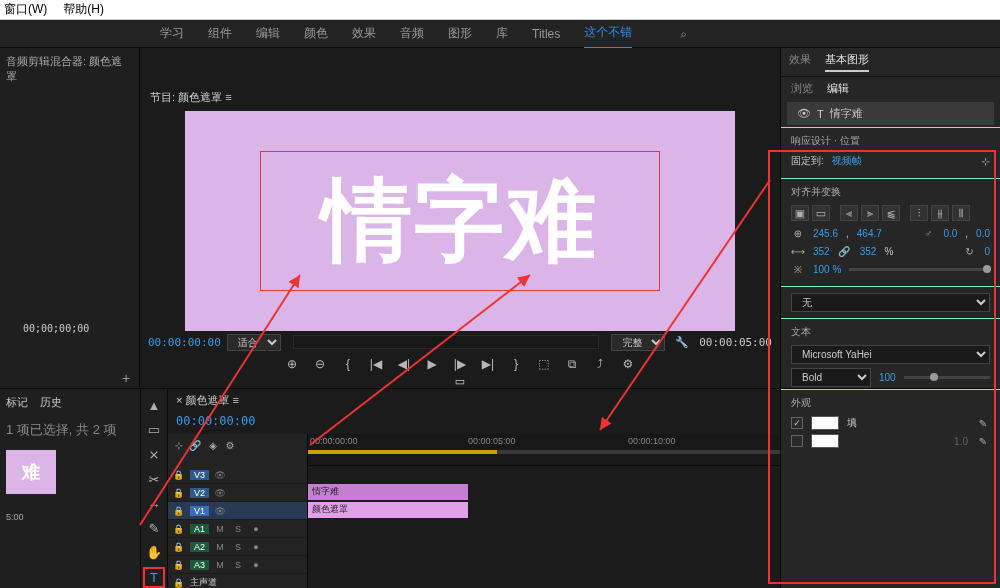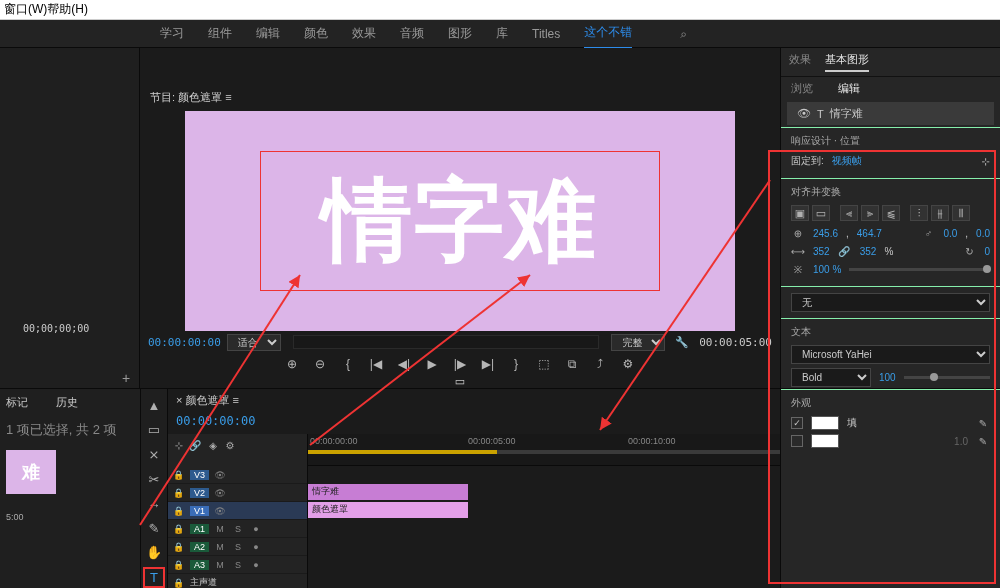--- a/index.html
+++ b/index.html
@@ -1,17 +1,17 @@
 <!DOCTYPE html>
 <html><head>
 <meta charset="utf-8">
 <style>
 * { margin: 0; padding: 0; box-sizing: border-box; font-family: "Microsoft YaHei", sans-serif; }
 body { background: #1b1b1b; color: #c8c8c8; font-size: 11px; width: 1000px; height: 588px; overflow: hidden; position: relative; }
-.menubar { background: #fff; color: #000; height: 20px; display: flex; align-items: center; padding: 0 4px; font-size: 12px; border-bottom: 1px solid #ccc; }
+.menubar { background: #fff; color: #000; height: 20px; display: flex; align-items: center; padding: 0 4px; gap: 16px; font-size: 12px; border-bottom: 1px solid #ccc; }
 .menubar span { cursor: pointer; }
 .workspace-tabs { height: 28px; background: #232323; display: flex; align-items: center; gap: 24px; padding-left: 160px; font-size: 12px; border-bottom: 1px solid #0a0a0a; }
 .workspace-tabs .tab { color: #999; cursor: pointer; }
 .workspace-tabs .tab.active { color: #2d8ceb; border-bottom: 2px solid #2d8ceb; padding-bottom: 6px; margin-top: 6px; }
 .ws-search { color: #888; margin-left: 24px; }
 .main { display: flex; height: 340px; }
 .left-panel { width: 140px; background: #1f1f1f; border-right: 1px solid #0a0a0a; padding: 6px; }
 .panel-title { color: #aaa; font-size: 11px; margin-bottom: 10px; }
 .center-panel { flex: 1; background: #1b1b1b; display: flex; flex-direction: column; position: relative; }
 .panel-tab { padding: 6px 10px; font-size: 11px; color: #cfcfcf; margin-top: 36px; }
@@ -23,35 +23,35 @@
 .tc { color: #3a9de8; font-size: 11px; font-family: monospace; }
 .tc-right { color: #ccc; margin-left: auto; font-family: monospace; font-size: 11px; }
 .fit-sel { background: #2a2a2a; color: #ccc; border: 1px solid #444; padding: 1px 6px; font-size: 10px; }
 .monitor-timeline { flex: 1; height: 14px; background: #181818; margin: 0 6px; position: relative; border: 1px solid #2a2a2a; }
 .transport { height: 32px; display: flex; align-items: center; justify-content: center; gap: 10px; }
 .transport .btn, .tool-btn { width: 18px; height: 18px; display: inline-flex; align-items: center; justify-content: center; color: #b6b6b6; cursor: pointer; font-size: 12px; }
 .right-panel { width: 220px; background: #262626; border-left: 1px solid #0a0a0a; display: flex; flex-direction: column; }
 .rp-tabs { display: flex; padding: 4px 8px; gap: 14px; font-size: 11px; border-bottom: 1px solid #111; }
 .rp-tabs .t { color: #888; cursor: pointer; }
 .rp-tabs .t.active { color: #e6e6e6; border-bottom: 2px solid #ccc; padding-bottom: 3px; }
-.rp-sub { display: flex; gap: 25px; padding: 4px 10px; font-size: 11px; }
+.rp-sub { display: flex; gap: 14px; padding: 4px 10px; font-size: 11px; }
 .rp-sub .s { color: #888; }
 .rp-sub .s.active { color: #e6e6e6; }
 .layer-row { display: flex; align-items: center; gap: 6px; padding: 4px 10px; background: #3a3a3a; margin: 2px 6px; }
 .eye { width: 14px; height: 14px; display: inline-flex; align-items: center; justify-content: center; }
 .section { padding: 6px 10px; border-top: 1px solid #86efac; }
 .section-h { color: #aaa; font-size: 10px; margin-bottom: 6px; }
 .prop-row { display: flex; align-items: center; gap: 8px; margin-bottom: 4px; font-size: 10px; }
 .blue { color: #3a9de8; }
 .icon-btn { width: 18px; height: 16px; display: inline-flex; align-items: center; justify-content: center; color: #b0b0b0; cursor: pointer; background: #323232; border: 1px solid #444; }
 .icon-row { display: flex; gap: 3px; margin-bottom: 5px; }
 .select-like { background: #1a1a1a; border: 1px solid #444; color: #ccc; padding: 2px 6px; font-size: 10px; width: 100%; }
 .lower { display: flex; height: 200px; border-top: 1px solid #0a0a0a; }
 .project-panel { width: 140px; background: #1f1f1f; padding: 6px; }
-.proj-tabs { display: flex; gap: 28px; margin-bottom: 6px; font-size: 11px; }
+.proj-tabs { display: flex; gap: 12px; margin-bottom: 6px; font-size: 11px; }
 .thumb { width: 50px; height: 44px; background: #dcb5e8; display: flex; align-items: center; justify-content: center; margin-top: 6px; }
 .thumb-text { color: #fff; font-size: 18px; font-weight: bold; }
 .toolbar { width: 28px; background: #1f1f1f; display: flex; flex-direction: column; align-items: center; padding-top: 6px; gap: 4px; border-left: 1px solid #0a0a0a; border-right: 1px solid #0a0a0a; }
 .tool { width: 22px; height: 22px; display: flex; align-items: center; justify-content: center; color: #b0b0b0; cursor: pointer; font-size: 13px; }
 .tool.highlighted { border: 2px solid #e33; color: #3a9de8; }
 .timeline-panel { flex: 1; background: #1b1b1b; display: flex; flex-direction: column; }
 .tl-header { padding: 4px 8px; font-size: 11px; color: #ccc; }
 .tl-tc { color: #3a9de8; font-size: 12px; font-family: monospace; padding: 2px 8px 6px; }
 .tl-body { flex: 1; display: flex; }
 .track-headers { width: 140px; background: #232323; border-right: 1px solid #0a0a0a; }
@@ -92,20 +92,21 @@
   <span class="tab">音频</span>
   <span class="tab">图形</span>
   <span class="tab">库</span>
   <span class="tab">Titles</span>
   <span class="tab active">这个不错</span>
   <span class="ws-search">⌕</span>
 </div>
 
 <div class="main">
   <div class="left-panel">
+    <div class="panel-title">音频剪辑混合器: 颜色遮罩</div>
     <div style="position:absolute;left:23px;top:323px;font-size:10px;color:#ccc;font-family:monospace">00;00;00;00</div>
     <div style="position:absolute;left:122px;top:370px;color:#999;font-size:14px;cursor:pointer">+</div>
   </div>
 
   <div class="center-panel">
     <div class="panel-tab">节目: 颜色遮罩  ≡</div>
     <div class="program-monitor">
       <div class="video-frame">
         <div class="text-box">
           <div class="big-text">情字难</div>

